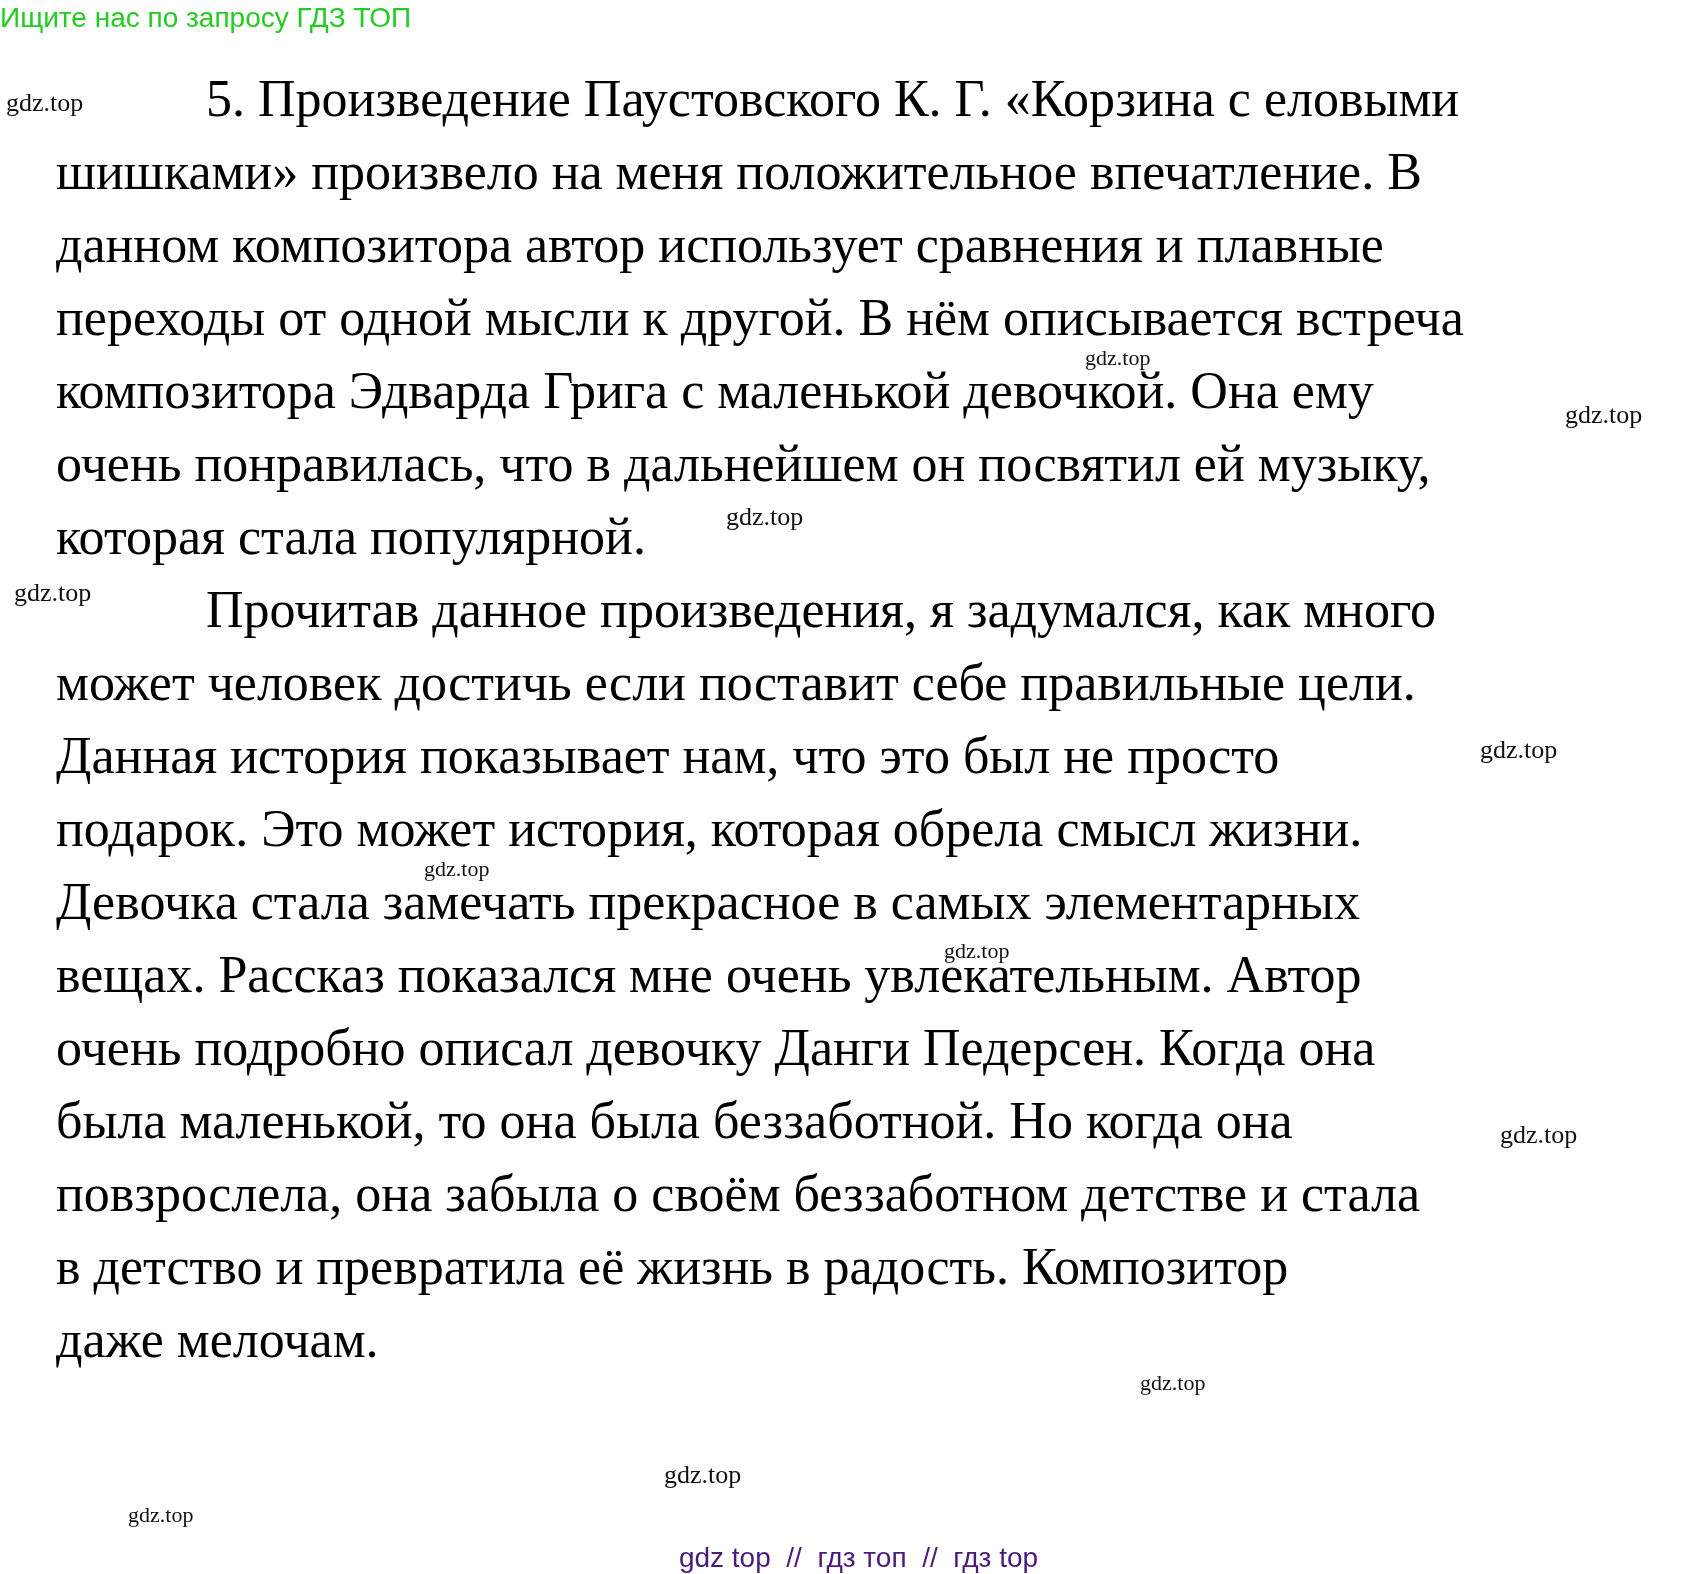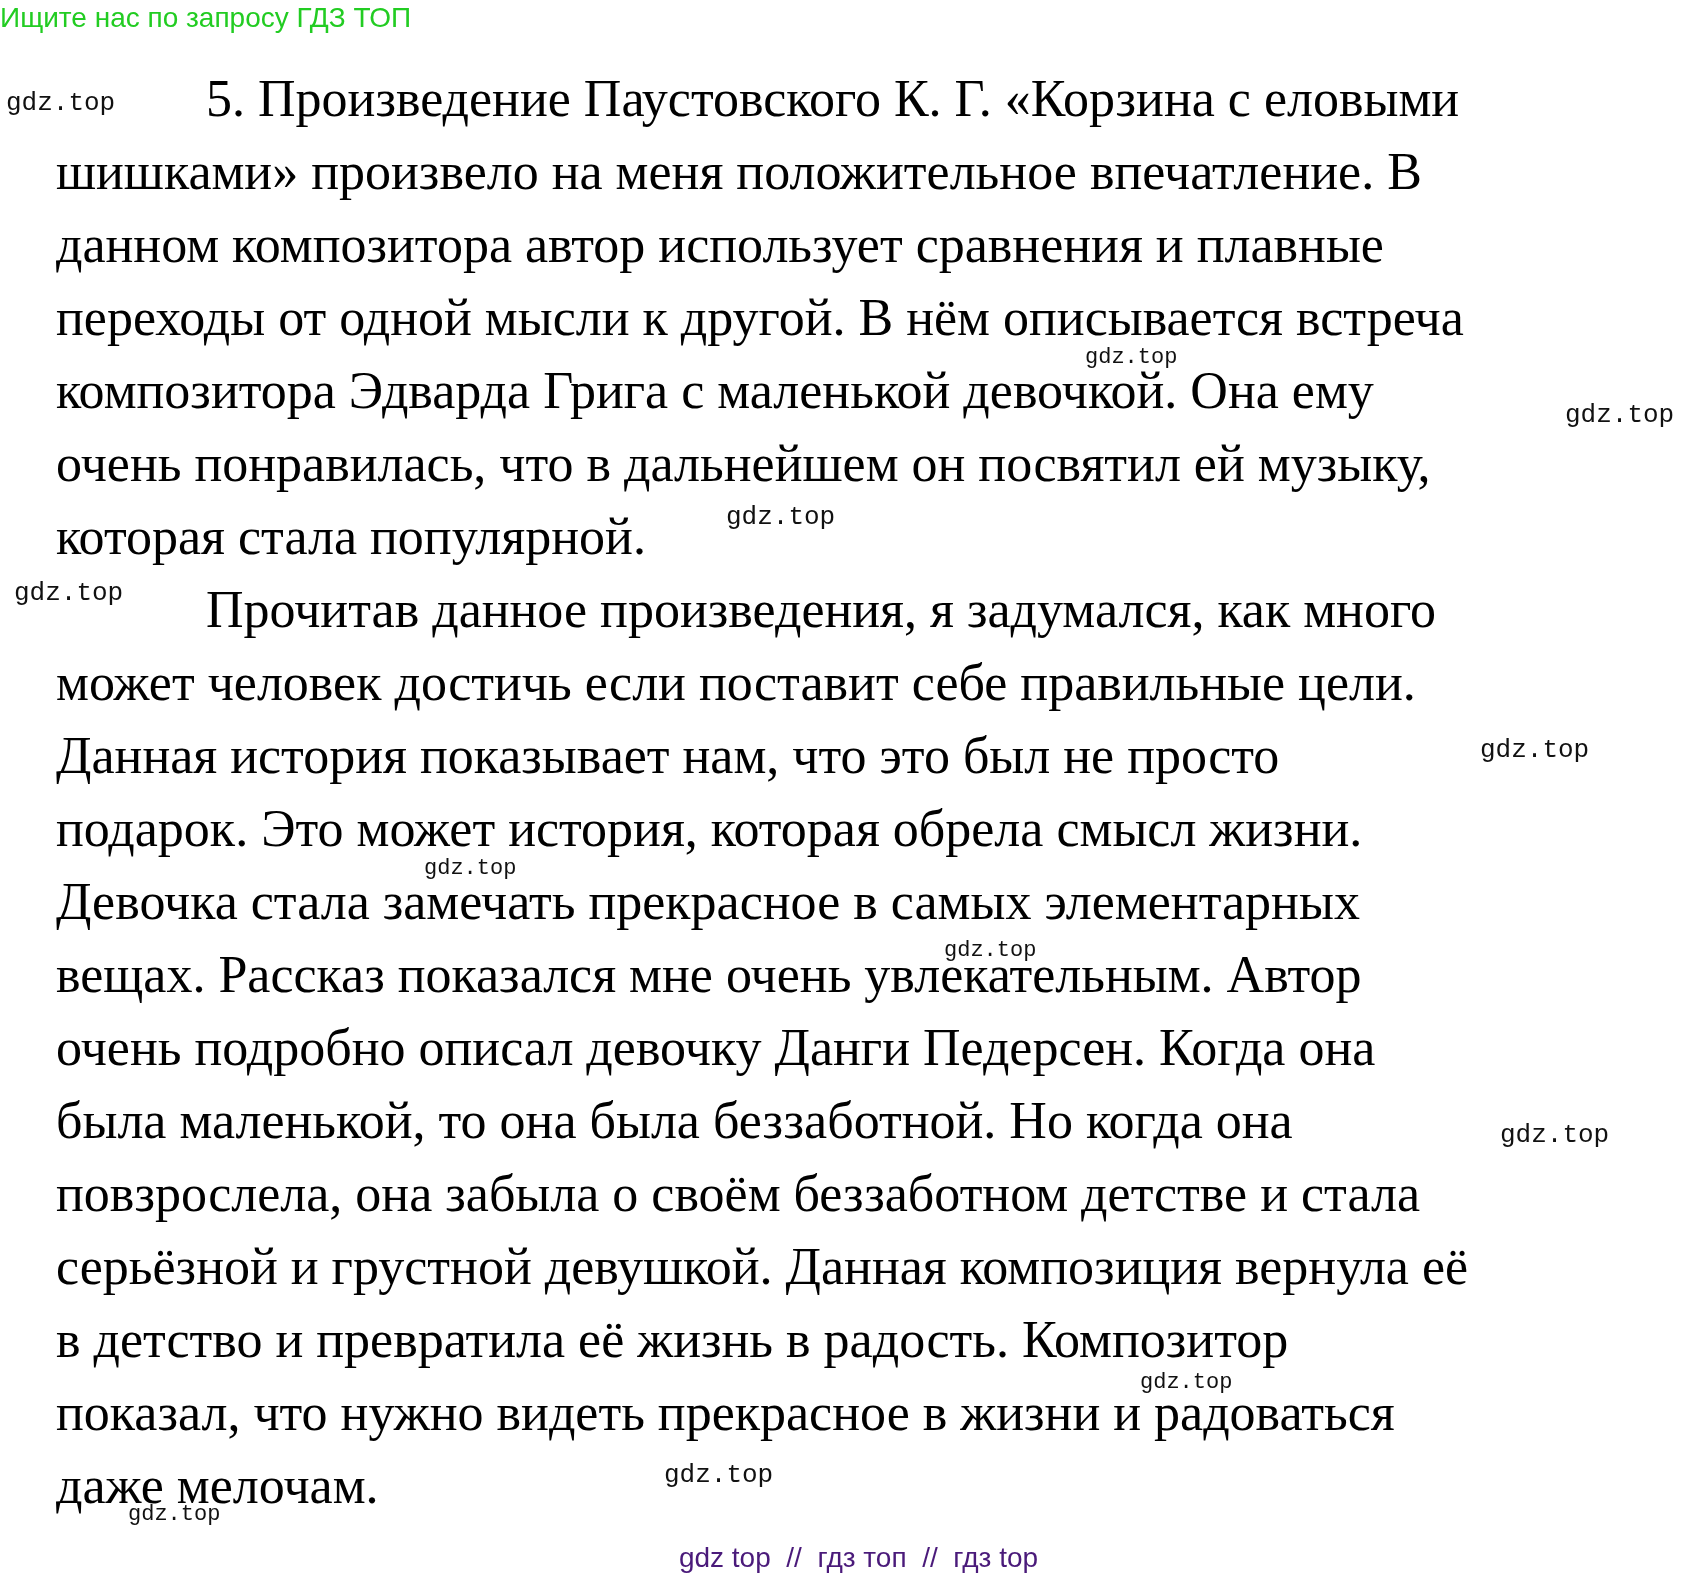--- a/index.html
+++ b/index.html
@@ -11,21 +11,21 @@
   }
   .body-text {
     position: absolute; left: 56px; top: 62px; width: 1600px;
     font-family: "Liberation Serif", serif;
     font-size: 52px; line-height: 73px; color: #000000;
   }
   .line { white-space: nowrap; display: block; }
   .indent { padding-left: 150px; }
   .wm {
     position: absolute;
-    font-family: Liberation Mono, monospace;
+    font-family: Liberation Serif, serif;
     font-size: 26px; color: #111111;
     white-space: nowrap;
   }
   .wm.small { font-size: 22px; }
   .footer {
     position: absolute; left: 0; right: 0; top: 1542px;
     text-align: center;
     font-family: "Liberation Sans", sans-serif;
     font-size: 28px; color: #4a1a7a; margin-left: 31px;
   }
@@ -48,23 +48,21 @@
   <div>
     <span class="line indent">Прочитав данное произведения, я задумался, как много</span>
     <span class="line">может человек достичь если поставит себе правильные цели.</span>
     <span class="line">Данная история показывает нам, что это был не просто</span>
     <span class="line">подарок. Это может история, которая обрела смысл жизни.</span>
     <span class="line">Девочка стала замечать прекрасное в самых элементарных</span>
     <span class="line">вещах. Рассказ показался мне очень увлекательным. Автор</span>
     <span class="line">очень подробно описал девочку Данги Педерсен. Когда она</span>
     <span class="line">была маленькой, то она была беззаботной. Но когда она</span>
     <span class="line">повзрослела, она забыла о своём беззаботном детстве и стала</span>
-    <span class="line">серьёзной и грустной девушкой. Данная композиция вернула её</span>
     <span class="line">в детство и превратила её жизнь в радость. Композитор</span>
-    <span class="line">показал, что нужно видеть прекрасное в жизни и радоваться</span>
     <span class="line">даже мелочам.</span>
   </div>
 </div>
 
 <div class="wm" style="left:6px;top:88px">gdz.top</div>
 <div class="wm small" style="left:1085px;top:345px">gdz.top</div>
 <div class="wm" style="left:1565px;top:400px">gdz.top</div>
 <div class="wm" style="left:726px;top:502px">gdz.top</div>
 <div class="wm" style="left:14px;top:578px">gdz.top</div>
 <div class="wm" style="left:1480px;top:735px">gdz.top</div>

